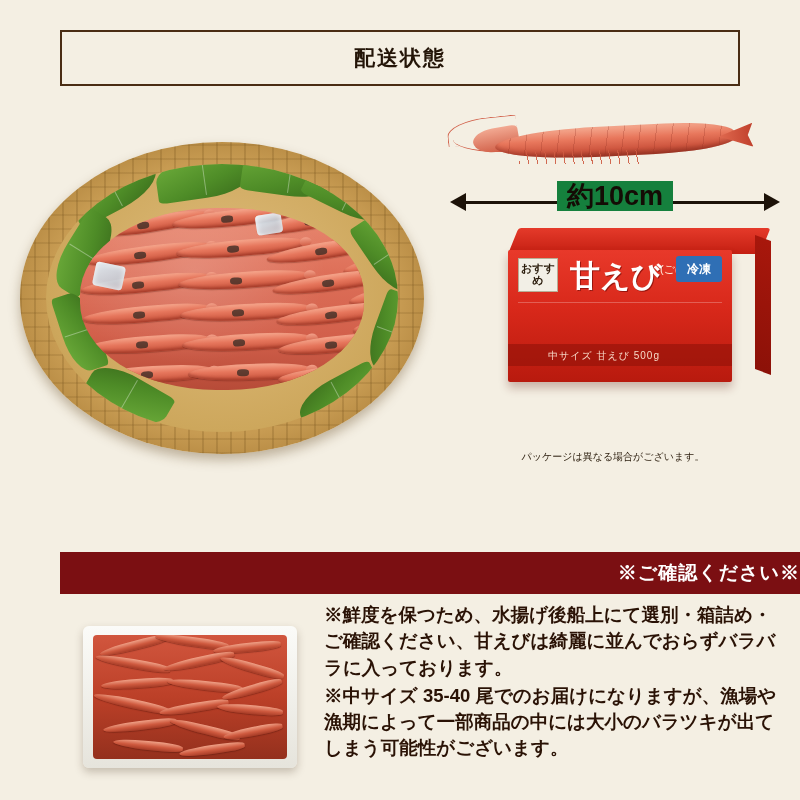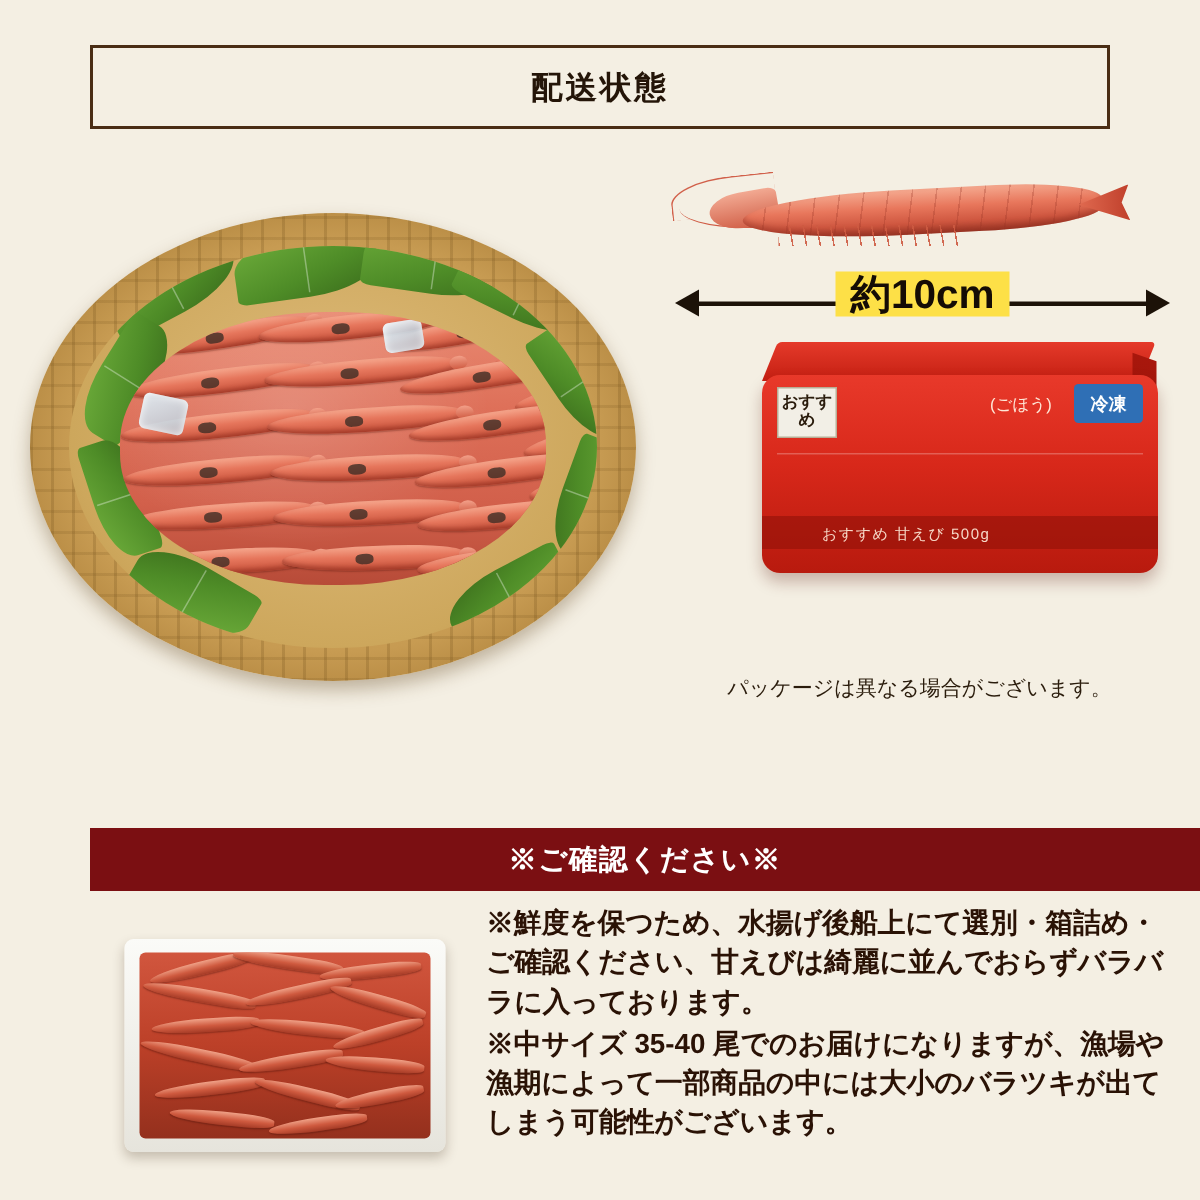--- a/index.html
+++ b/index.html
@@ -194,43 +194,43 @@
   .arrow-head.left { left: 0; border-right: 16px solid #1c1208; }
   .arrow-head.right { right: 0; border-left: 16px solid #1c1208; }
   .arrow-label {
     position: absolute;
     left: 0; right: 0; top: -8px;
     text-align: center;
     font-size: 27px; font-weight: bold; color: #140c05;
     background: transparent;
   }
   .arrow-label span {
-    background: #fde047;
+    background: #15803d;
     padding: 0 10px;
   }
 
   
   .package {
     position: absolute;
     left: 508px; top: 228px;
     width: 266px; height: 172px;
   }
   .pkg-top {
     position: absolute;
     left: 0; top: 0; width: 252px; height: 26px;
     background: linear-gradient(180deg, #e53a2a, #c41f12);
     transform: skewX(-22deg);
     transform-origin: bottom left;
     border-radius: 3px 3px 0 0;
   }
   .pkg-face {
     position: absolute;
-    left: 0; top: 22px; width: 264px; height: 132px;
+    left: 0; top: 22px; width: 224px; height: 132px;
     background: linear-gradient(180deg, #e8392a 0%, #d8281a 45%, #b81a0e 100%);
-    border-radius: 12px;
+    border-radius: 2px;
     box-shadow: 0 6px 10px rgba(90,20,10,0.28);
     overflow: hidden;
   }
   .pkg-side {
     position: absolute;
     left: 247px; top: 10px; width: 16px; height: 134px;
     background: linear-gradient(180deg, #a8170c, #8c1108);
     transform: skewY(20deg);
   }
   .pkg-band {
@@ -281,21 +281,21 @@
     width: 362px;
     text-align: center;
     font-size: 26px; font-weight: bold; color: #140c05;
     letter-spacing: 0px;
   }
   .size-note {
     position: absolute;
     left: 432px; top: 450px;
     width: 362px;
     text-align: center;
-    font-size: 14px; color: #2a1c0c;
+    font-size: 10px; color: #2a1c0c;
   }
 
   
   .product-title {
     position: absolute;
     left: 40px; top: 494px;
     width: 720px;
     text-align: center;
     font-size: 31px; font-weight: bold; color: #140c05;
   }
@@ -303,21 +303,21 @@
   
   .notice {
     position: absolute;
     left: 60px; top: 552px;
     width: 740px; height: 248px;
     background: #7b0f12;
   }
   .notice-head {
     position: absolute;
     left: 0; top: 0; width: 100%; height: 42px;
-    display: flex; align-items: center; justify-content: center;
+    display: flex; align-items: center; justify-content: flex-end;
   }
   .notice-head .txt {
     color: #ffffff; font-size: 19px; font-weight: bold; letter-spacing: 1px;
   }
   .notice-body {
     position: absolute;
     left: 0; top: 42px; right: 0; bottom: 0;
     background: #f4efe3;
     display: flex;
   }
@@ -480,25 +480,26 @@
     <div class="arrow-label">
       <span>約10cm</span>
     </div>
   </div>
 
   <div class="package">
     <div class="pkg-top"></div>
     <div class="pkg-side"></div>
     <div class="pkg-face">
       <div class="pkg-tag">おすすめ</div>
+      <div class="pkg-main">甘えび</div>
       <div class="pkg-sub">(ごほう)</div>
       <div class="pkg-frozen">冷凍</div>
       <div class="pkg-line"></div>
       <div class="pkg-band"></div>
-      <div class="pkg-band-text">おすすめ 甘えび 500g</div>
+      <div class="pkg-band-text">中サイズ 甘えび 500g</div>
     </div>
   </div>
 
   <div class="size-note">パッケージは異なる場合がございます。</div>
 
 
   <div class="notice">
     <div class="notice-head">
       <div class="txt">※ご確認ください※</div>
     </div>

